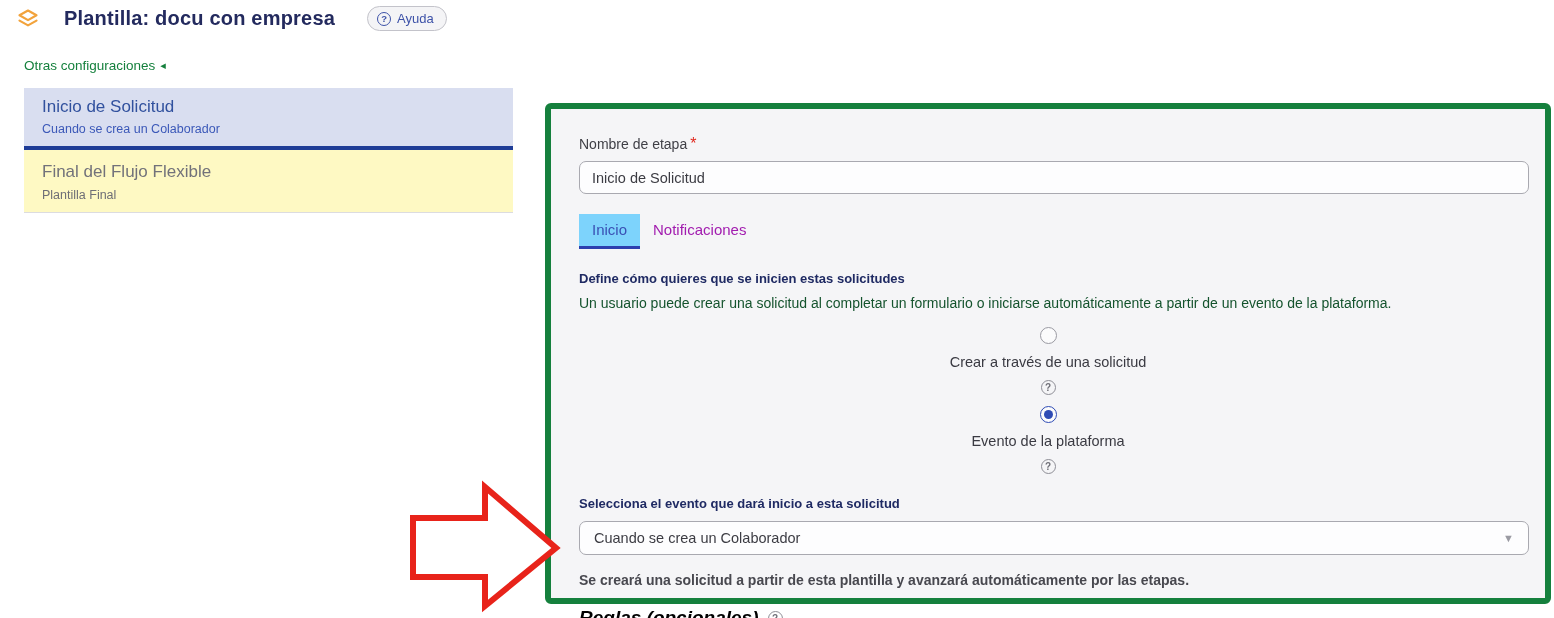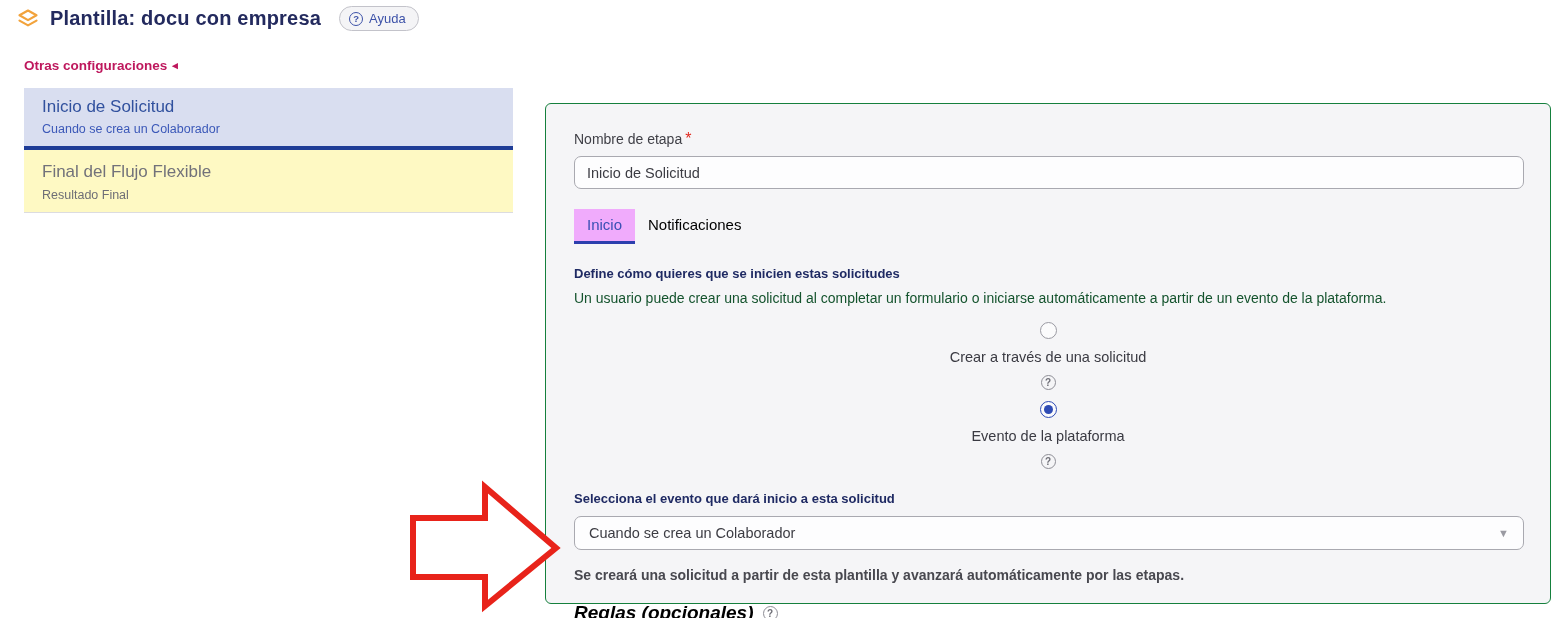--- a/index.html
+++ b/index.html
@@ -1,57 +1,57 @@
 <!DOCTYPE html>
 <html><head>
 <meta charset="utf-8">
 <style>
   * { margin:0; padding:0; box-sizing:border-box; }
   html,body { width:1554px; height:618px; background:#ffffff; overflow:hidden;
     font-family:"Liberation Sans", sans-serif; }
 
   
-  .header { position:absolute; left:16px; top:6px; display:flex; align-items:center; gap:10px; }
+  .header { position:absolute; left:16px; top:6px; display:flex; align-items:center; gap:24px; }
   .layers-icon { width:24px; height:24px; display:inline-flex; }
   .page-title { font-size:20px; font-weight:600; color:#232a5e; letter-spacing:.2px; }
   .help-pill { display:inline-flex; align-items:center; gap:6px; margin-left:8px;
     border:1px solid #c3c3ca; border-radius:14px; background:#f4f4f6;
     padding:4px 12px 4px 9px; font-size:13px; color:#3d52a8; cursor:pointer; }
   .q-circle { display:inline-flex; align-items:center; justify-content:center;
     width:14px; height:14px; border:1.2px solid #3d52a8; border-radius:50%;
     font-size:9.5px; color:#3d52a8; font-weight:700; }
 
-  .other-config { position:absolute; left:24px; top:58px; font-size:13.5px; font-weight:700;
-    color:#be185d; cursor:pointer; display:flex; align-items:center; gap:5px; }
+  .other-config { position:absolute; left:24px; top:58px; font-size:13.5px; font-weight:400;
+    color:#15803d; cursor:pointer; display:flex; align-items:center; gap:5px; }
   .tri-left { font-size:11px; }
 
   
   .stage-list { position:absolute; left:24px; top:88px; width:489px; }
   .stage-item { padding:9px 18px 10px 18px; cursor:pointer; }
   .stage-item.selected { background:#d9def0; border-bottom:4px solid #1e3c96; }
   .stage-item.normal { background:#fef9c3; border-bottom:1px solid #dcdce0; padding-top:12px; }
   .stage-title-sel { font-size:17px; color:#31519e; }
   .stage-sub-sel { font-size:12.5px; color:#3b58b8; margin-top:5px; }
   .stage-title { font-size:17px; color:#72727a; }
   .stage-sub { font-size:12.5px; color:#6e6e76; margin-top:6px; }
 
   
   .panel { position:absolute; left:545px; top:103px; width:1006px; height:501px;
-    background:#f5f5f7; border:1px solid #15803d; border-radius:6px;
+    background:#f5f5f7; border:6px solid #15803d; border-radius:6px;
     padding:26px 28px; }
   .field-label { font-size:14px; color:#3f3f46; }
   .req { color:#e0281e; margin-left:3px; }
   .text-input { margin-top:8px; width:950px; height:33px; background:#fdfdfe;
     border:1px solid #a9a9b0; border-radius:7px; padding:0 12px;
     font-size:14.5px; color:#3c3c43; font-family:"Liberation Sans", sans-serif; }
 
   .tabs { display:flex; margin-top:20px; }
   .tab { padding:7px 13px 8px 13px; font-size:15px; cursor:pointer; }
-  .tab.active { color:#3a50b4; background:#f0abfc; border-bottom:3px solid #2c3fae; }
-  .tab.inactive { color:#000000; border-bottom:3px solid transparent; }
+  .tab.active { color:#3a50b4; background:#7dd3fc; border-bottom:3px solid #2c3fae; }
+  .tab.inactive { color:#a21caf; border-bottom:3px solid transparent; }
 
   .section-heading { margin-top:22px; font-size:13px; font-weight:700; color:#1f2a63; }
   .section-desc { margin-top:9px; font-size:14px; color:#14532d; }
 
   .radio-group { margin-top:16px; display:flex; flex-direction:column; gap:11px; }
   .radio-row { display:flex; align-items:center; gap:10px; cursor:pointer;flex-direction:column; }
   .radio-outer { width:17px; height:17px; border-radius:50%; border:1.6px solid #9a9aa2;
     background:#fbfbfc; display:inline-flex; align-items:center; justify-content:center; }
   .radio-outer.checked { border:1.8px solid #2e4bb5; }
   .radio-dot { width:9px; height:9px; border-radius:50%; background:#2e4bb5; }
@@ -99,21 +99,21 @@
   <span class="tri-left">◂</span>
 </div>
 
 <div class="stage-list">
   <div class="stage-item selected">
     <div class="stage-title-sel">Inicio de Solicitud</div>
     <div class="stage-sub-sel">Cuando se crea un Colaborador</div>
   </div>
   <div class="stage-item normal">
     <div class="stage-title">Final del Flujo Flexible</div>
-    <div class="stage-sub">Resultado Final</div>
+    <div class="stage-sub">Plantilla Final</div>
   </div>
 </div>
 
 <div class="panel">
 
   <div>
     <span class="field-label">Nombre de etapa</span><span class="req">*</span>
   </div>
   <input class="text-input" type="text" value="Inicio de Solicitud" style="">
 

